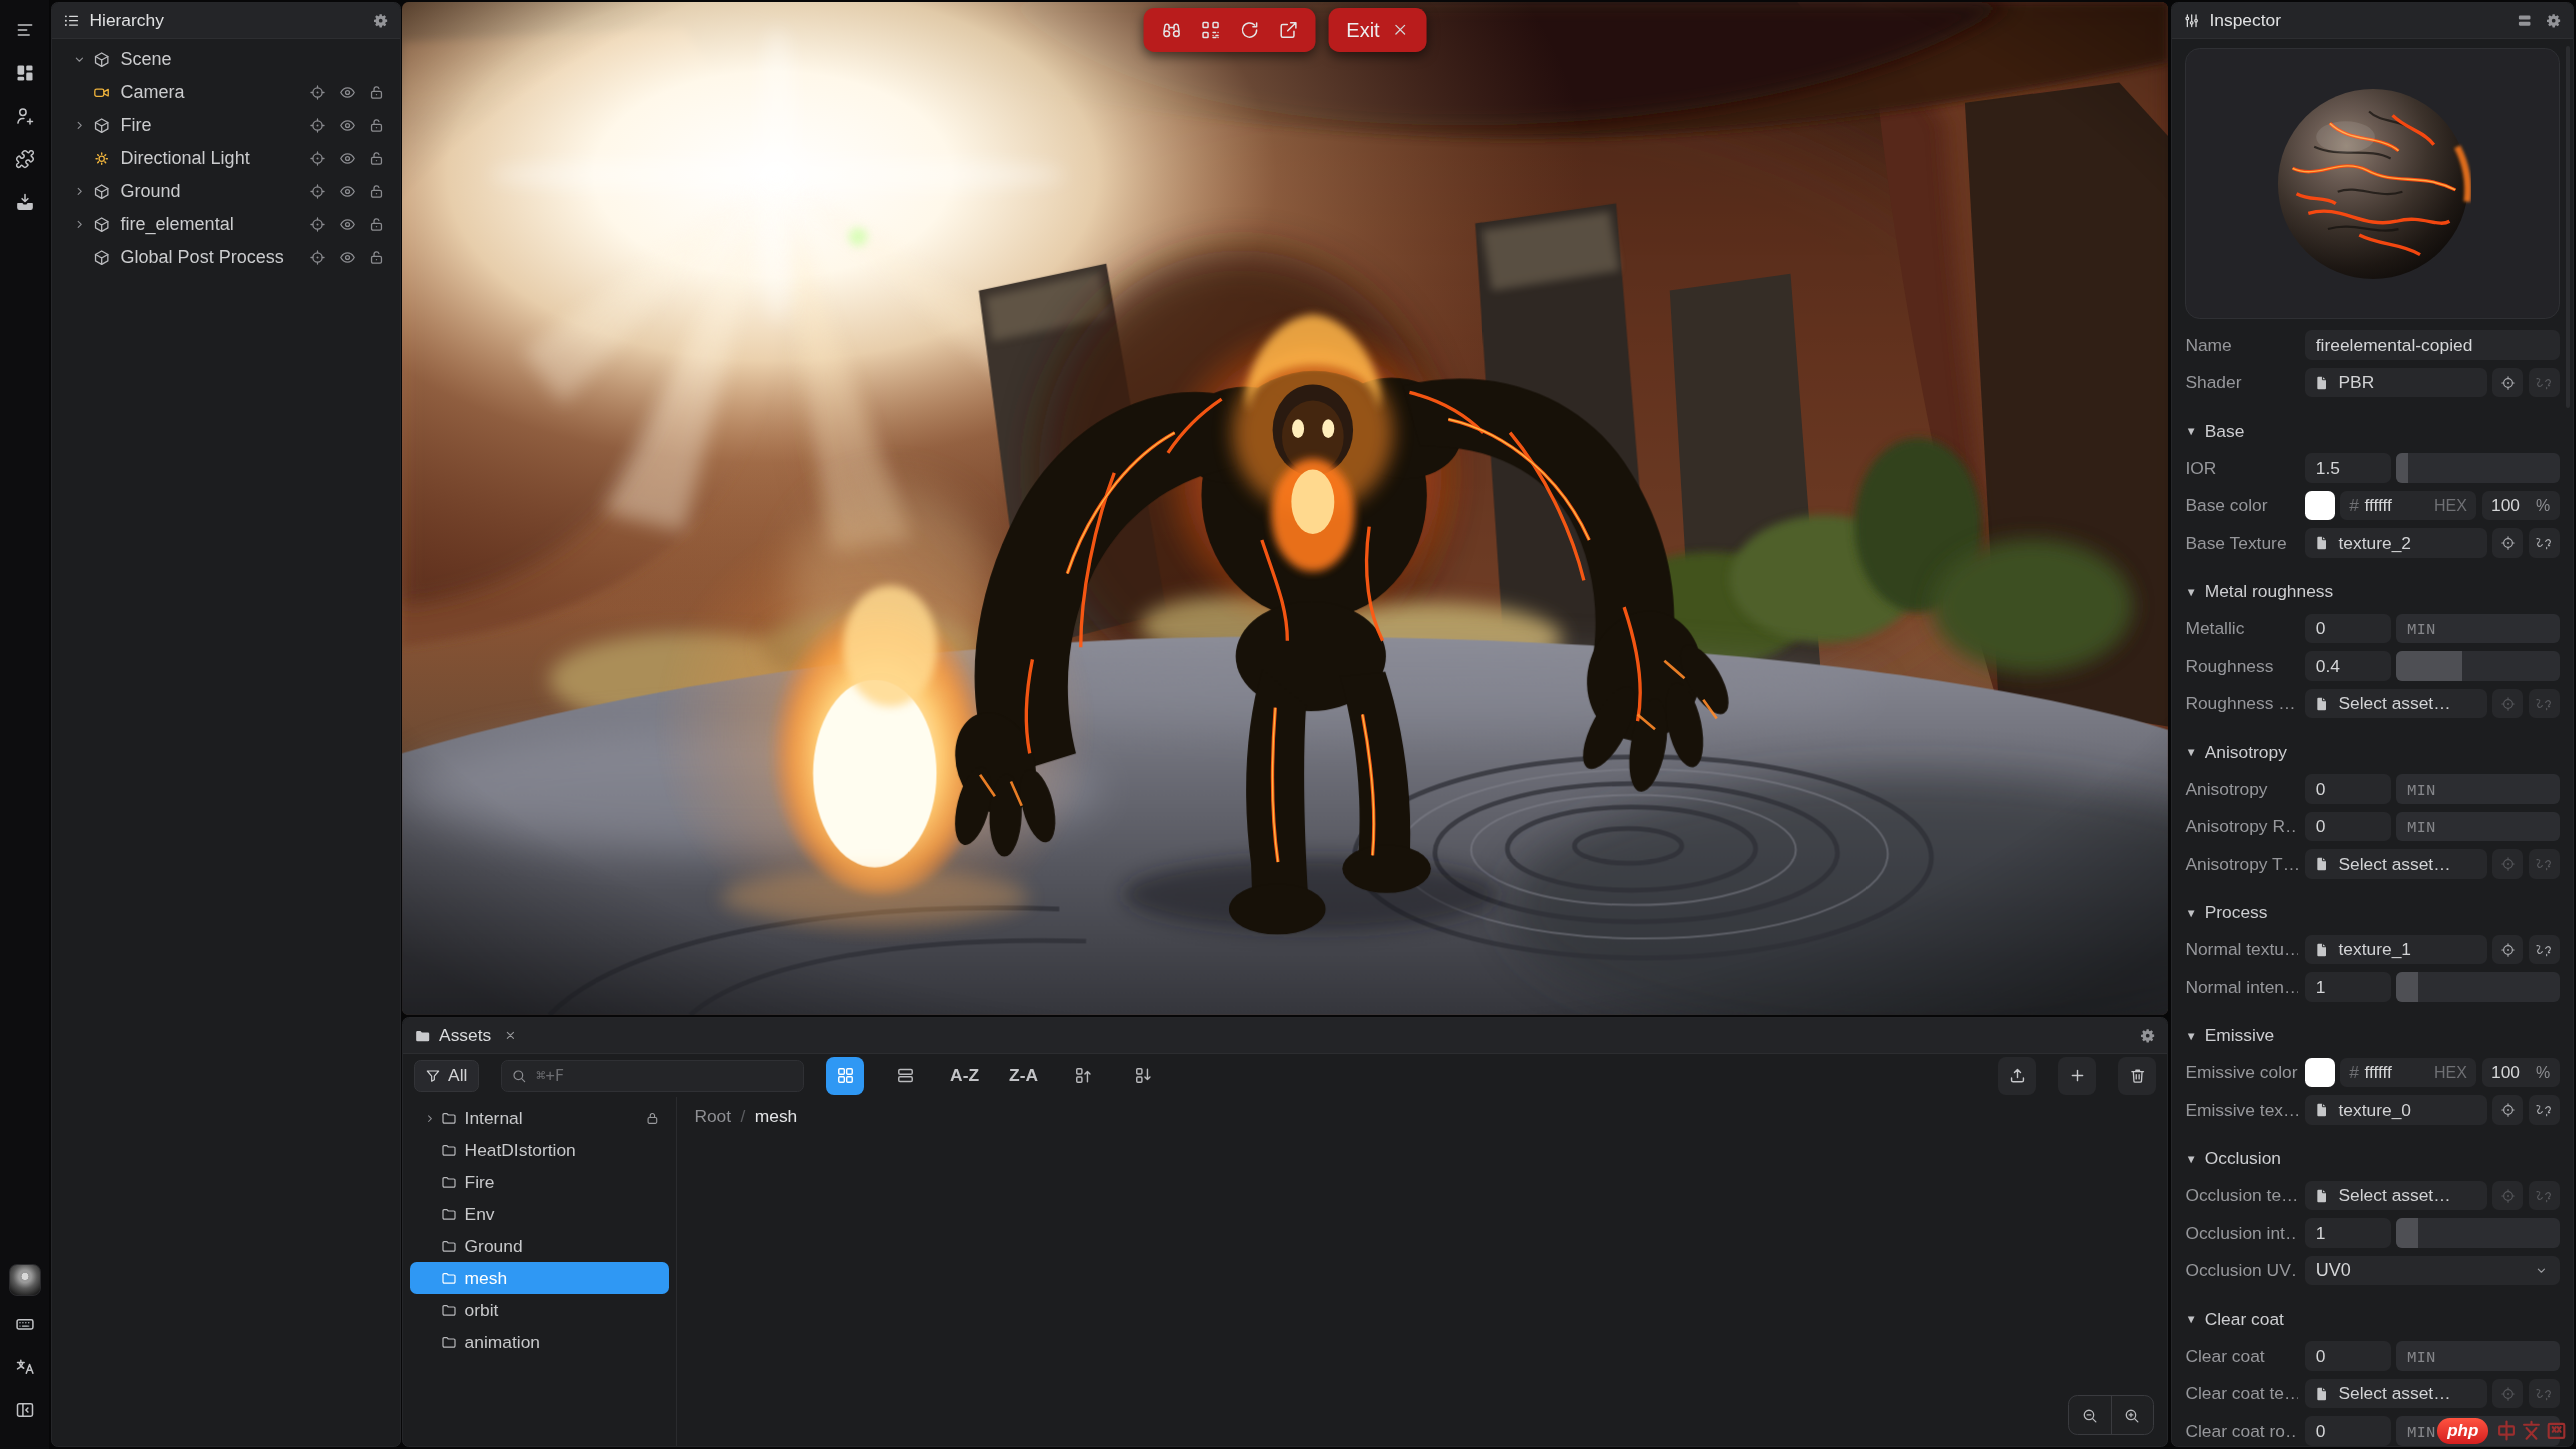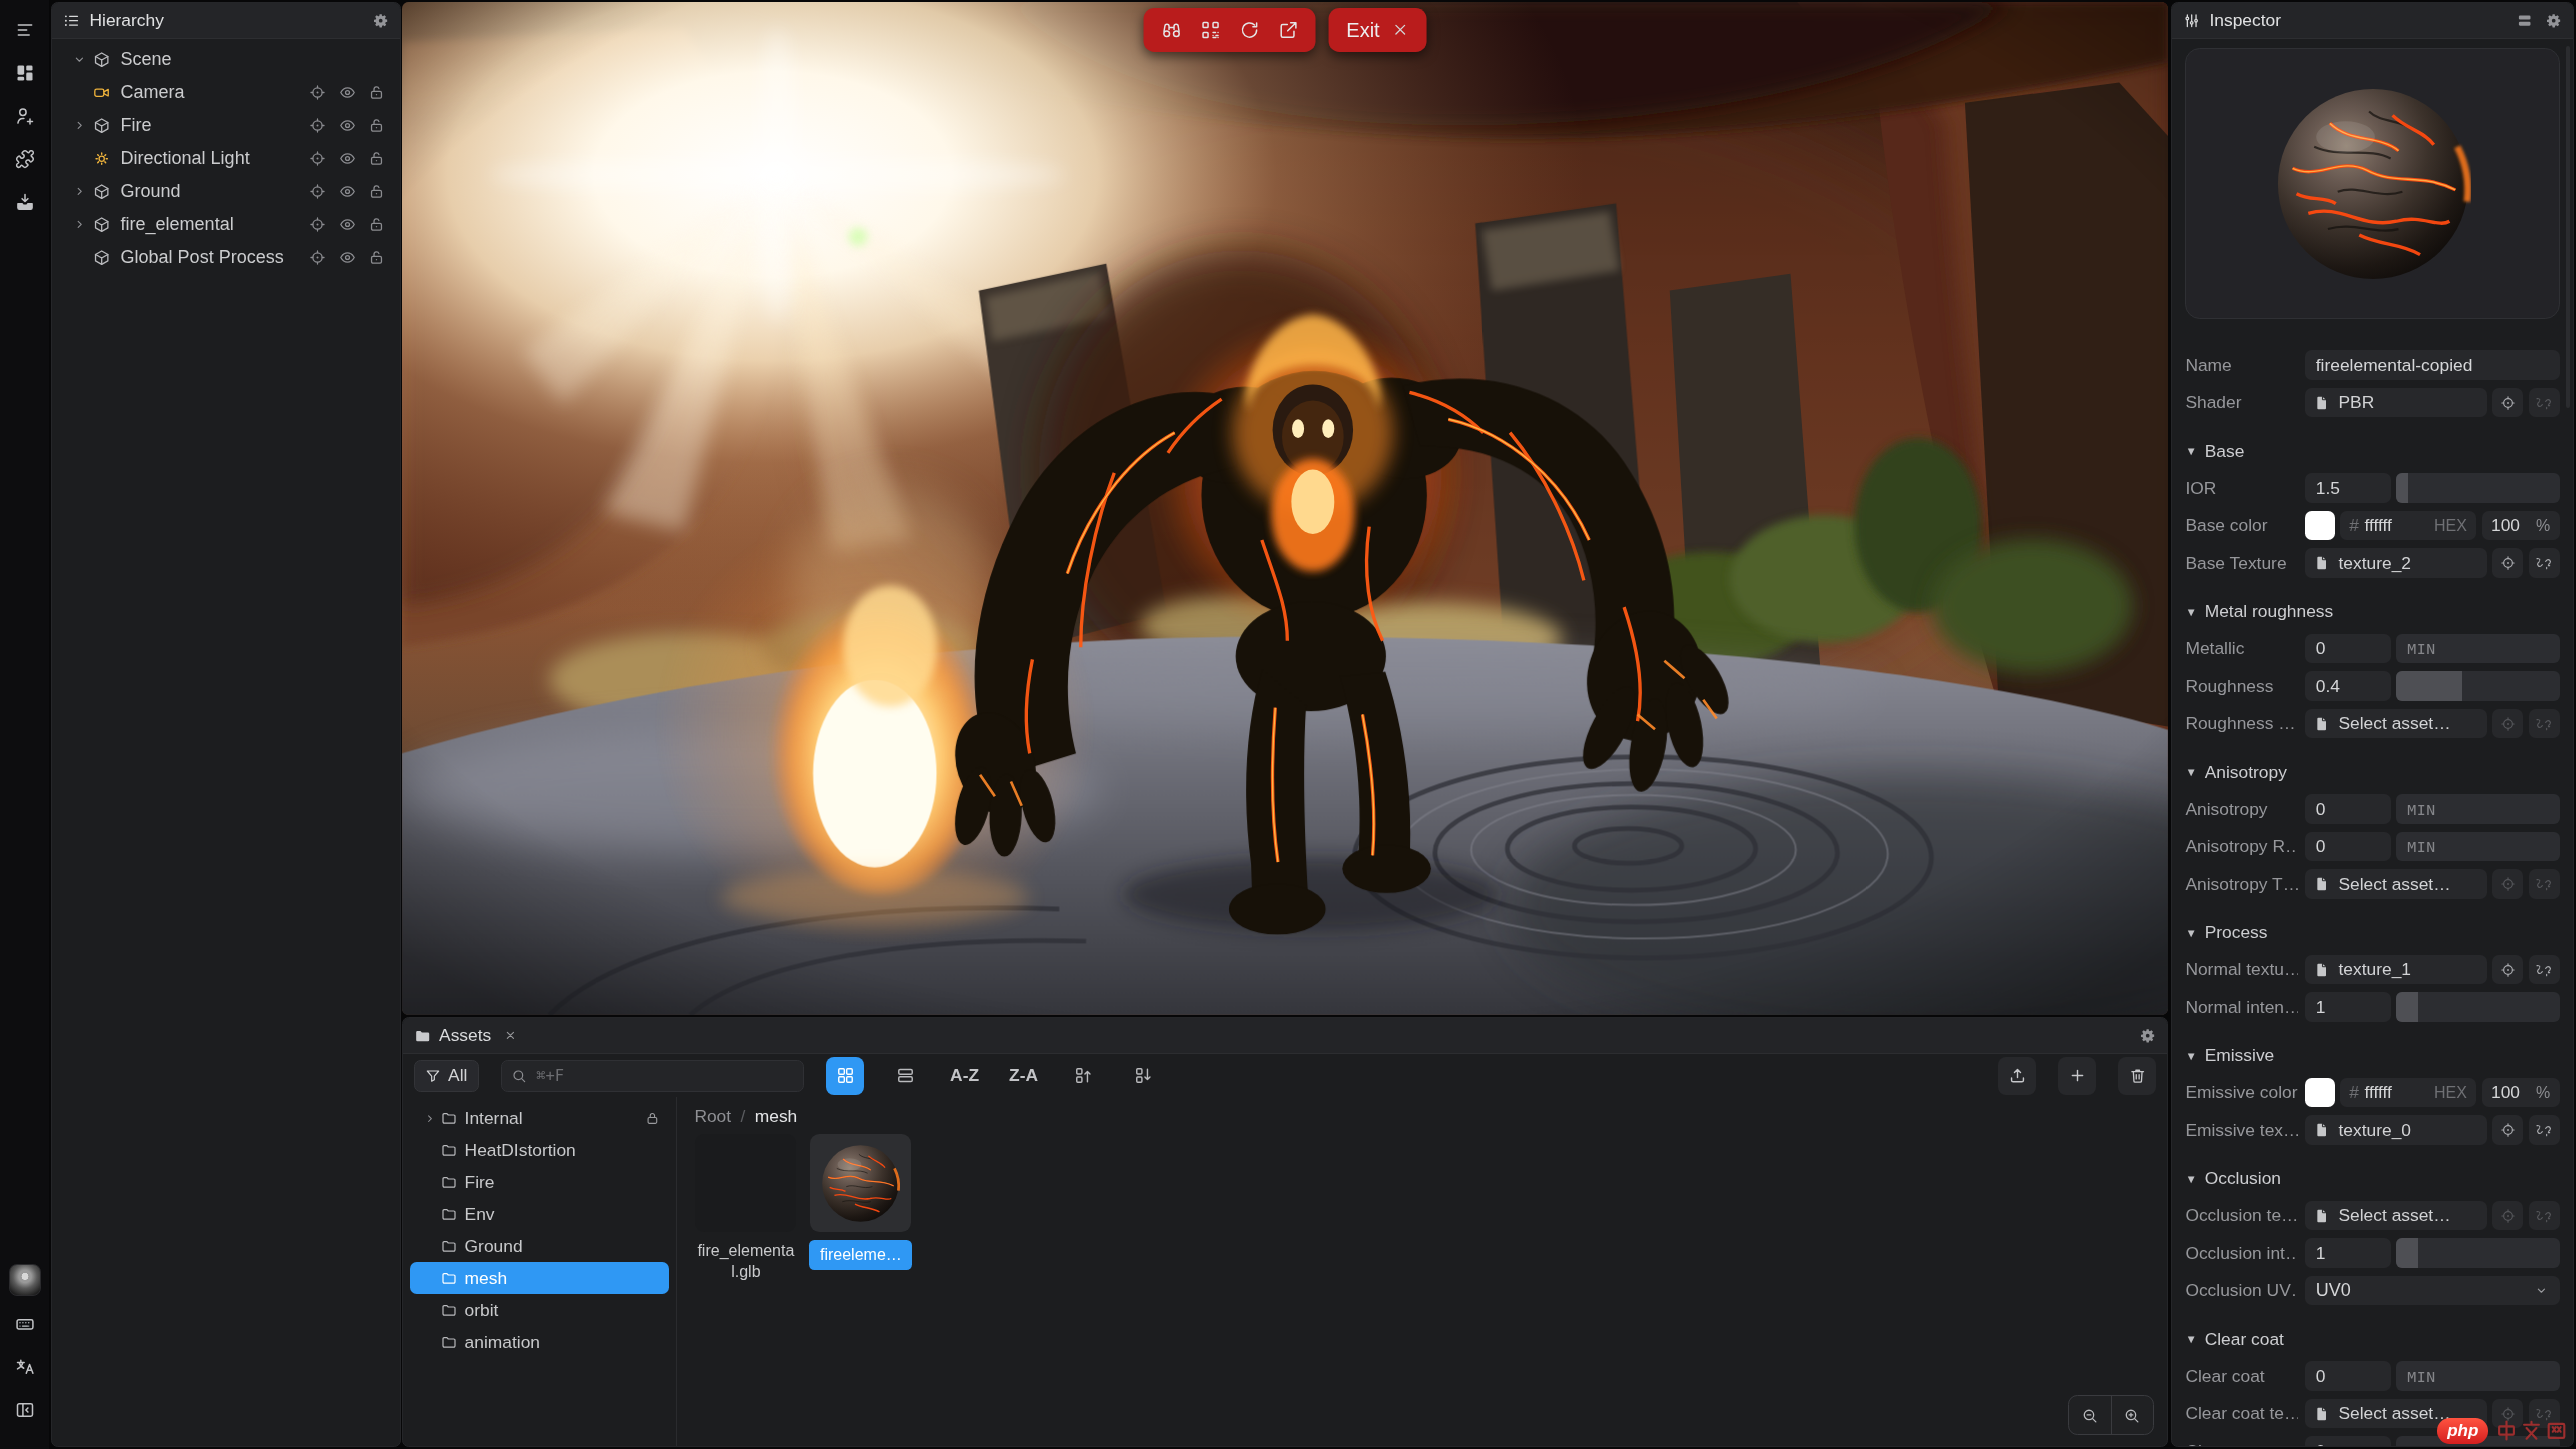--- a/index.html
+++ b/index.html
@@ -87,21 +87,21 @@
   .achip{width:100%;height:29.5px;background:#2f98f4;border-radius:5.4px;color:#fff;font-size:16px;display:flex;align-items:center;justify-content:center;white-space:nowrap;overflow:hidden}
   .zoomgrp{position:absolute;right:13.4px;bottom:10.7px;display:flex;border:0.7px solid #3a3b3f;border-radius:9.4px;overflow:hidden}
   .zbtn{width:42px;height:38px;display:flex;align-items:center;justify-content:center;color:#b9babd;background:rgba(255,255,255,.02);border:0;cursor:pointer}
   .zbtn + .zbtn{border-left:0.7px solid #3a3b3f}
 
   
   #inspector{left:2171px;top:2px;width:403px;bottom:2px}
   .ibody{padding:0 13.4px;position:relative;height:calc(100% - 36px);overflow:hidden}
   .preview{margin-top:9.4px;height:271px;background:#232327;border:0.7px solid #2f3034;border-radius:14.8px;display:flex;align-items:center;justify-content:center}
   .prop{display:flex;align-items:center;margin-top:8px;gap:6.7px}
-  .prop.first{margin-top:31px}
+  .prop.first{margin-top:11px}
   .plabel{width:113px;min-width:113px;font-size:17.4px;color:#96979b;white-space:nowrap;overflow:hidden}
   .pctls{flex:1;display:flex;align-items:center;gap:5.4px;height:29.5px;min-width:0}
   .txtin{flex:1;height:29.5px;background:#27282b;border-radius:6.7px;border:0;outline:0;color:#d5d6d8;font-size:17.4px;padding:0 10.7px;font-family:Liberation Sans, sans-serif;min-width:0}
   .numbox{width:86px;min-width:86px;height:29.5px;background:#27282b;border-radius:6.7px;display:flex;align-items:center;padding:0 10.7px;font-size:17.4px;color:#d5d6d8}
   .slider{flex:1;height:29.5px;background:#2c2d31;border-radius:6px;position:relative;overflow:hidden;display:flex;align-items:center;cursor:pointer}
   .sfill{position:absolute;left:0;top:0;bottom:0;background:#4e4f54}
   .smin{position:relative;font-family:"DejaVu Sans Mono",monospace;font-size:14.8px;color:#85868a;padding-left:10.7px;letter-spacing:0.7px}
   .swatch{width:29.5px;min-width:29.5px;height:29.5px;border-radius:6.7px;background:#ffffff;cursor:pointer}
   .hexbox{flex:1;height:29.5px;background:#27282b;border-radius:6.7px;display:flex;align-items:center;padding:0 9.4px;font-size:17.4px;gap:5.4px;min-width:0}
   .hpre{color:#6f7074}.hval{color:#d5d6d8}.hsuf{margin-left:auto;color:#6f7074;font-size:16px}
@@ -877,34 +877,20 @@
           </span>
           <span class="flabel">animation</span>
         </div>
       </div>
     <div class="acontent">
       <div class="crumb">
         <span class="root">Root</span>
         <span class="sep">/</span>
         <span class="cur">mesh</span>
       </div>
-      <div id="assets-grid">
-          <div class="acell">
-            <div class="athumb model"></div>
-            <div class="alabel">fire_elemental.glb</div>
-          </div>
-          <div class="acell">
-            <div class="athumb material">
-              <svg width="79" height="79" viewBox="0 0 200 200">
-                <use href="#lavaSphere"></use>
-              </svg>
-            </div>
-            <div class="achip">fireeleme…</div>
-          </div>
-        </div>
       <div class="zoomgrp">
         <button class="zbtn">
             <span class="icon">
               <svg viewBox="0 0 24 24" fill="none" stroke="currentColor" stroke-width="1.8" stroke-linecap="round" stroke-linejoin="round" style="width:17.4px;height:17.4px">
                 <circle cx="11" cy="11" r="6.5"></circle>
                 <path d="m16 16 4.5 4.5M8.5 11h5"></path>
               </svg>
             </span>
           </button>
         <button class="zbtn">

